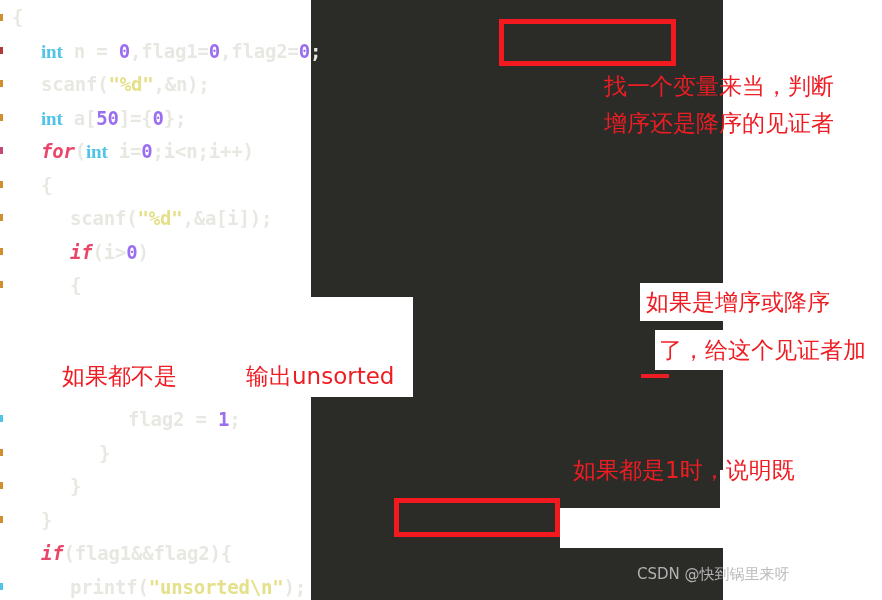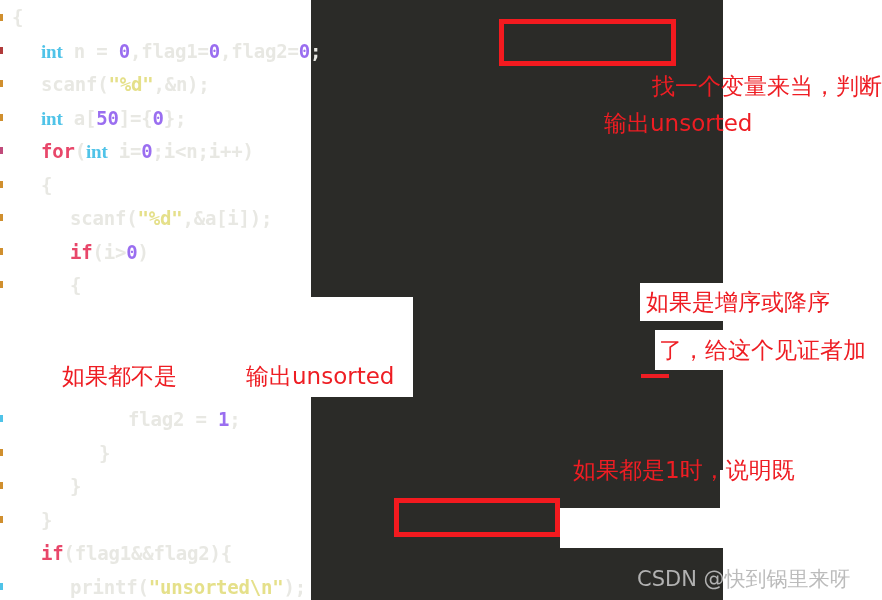--- a/index.html
+++ b/index.html
@@ -53,21 +53,21 @@
     line-height: 33.5px;
     color: #e8e8e3;
     white-space: pre;
     letter-spacing: -0.2px;
   }
   .ln {
     position: absolute;
     left: 12px;
     white-space: pre;
   }
-  .kw   { color: #e8476a; }   
+  .kw   { color: #e8476a; font-style: italic; }   
   .typ  { color: #4fc3e8; font-family: Liberation Serif, serif; }   
   .num  { color: #9a6ef0; }   
   .str  { color: #e5e08a; }   
   .pln  { color: #e8e8e3; }
 
   
   .plate {
     position: absolute;
     background: #ffffff;
   }
@@ -80,21 +80,21 @@
 
   
   .anno {
     position: absolute;
     color: #ee1d23;
     font-family: "DejaVu Sans", "Liberation Sans", sans-serif;
     font-size: 23px;
     line-height: 34px;
     white-space: pre;
   }
-  #anno-tr-1 { left: 604px; top: 69px; margin-left: 48px; }
+  #anno-tr-1 { left: 604px; top: 69px; }
   #anno-tr-2 { left: 604px; top: 106px; }
 
   #anno-left-1 { left: 62px;  top: 321px; }
   #anno-left-2 { left: 62px;  top: 359px; }
 
   #anno-mid-1 { left: 646px; top: 285px; }
   #anno-mid-2 { left: 659px; top: 333px; }
 
   #anno-bot-1 { left: 573px; top: 453px; }
   #anno-bot-2 { left: 565px; top: 510px; }
@@ -117,21 +117,21 @@
   }
   #redbox-flags { left: 499px; top: 19px;  width: 177px; height: 47px; }
   #redbox-if    { left: 394px; top: 498px; width: 166px; height: 39px; }
 
   
   #watermark {
     position: absolute;
     left: 637px;
     top: 565px;
     font-family: "DejaVu Sans", "Liberation Sans", sans-serif;
-    font-size: 21px;
+    font-size: 15px;
     color: #b9b9b9;
     white-space: pre;
     opacity: 0.95;
   }
 </style>
 </head>
 <body>
 
 <div id="page">
 
@@ -159,21 +159,21 @@
   <div class="plate" id="plate-right-top"></div>
   <div class="plate" id="plate-right-mid"></div>
   <div class="plate" id="plate-right-mid2"></div>
   <div class="plate" id="plate-bottom"></div>
   <div class="plate" id="plate-bottom2"></div>
 
   <div class="redbox" id="redbox-flags"></div>
   <div class="redbox" id="redbox-if"></div>
 
   <div class="anno" id="anno-tr-1">找一个变量来当，判断</div>
-  <div class="anno" id="anno-tr-2">输出unsorted</div>
+  <div class="anno" id="anno-tr-2">增序还是降序的见证者</div>
 
   <div class="anno" id="anno-left-2">如果都不是　　　输出unsorted</div>
 
   <div class="anno" id="anno-mid-2">了，给这个见证者加</div>
   <div class="anno" id="anno-mid-1">如果是增序或降序</div>
   <div id="stroke-yi"></div>
 
   <div class="anno" id="anno-bot-1">如果都是1时，说明既</div>
 
   <div id="watermark">CSDN @快到锅里来呀</div>

